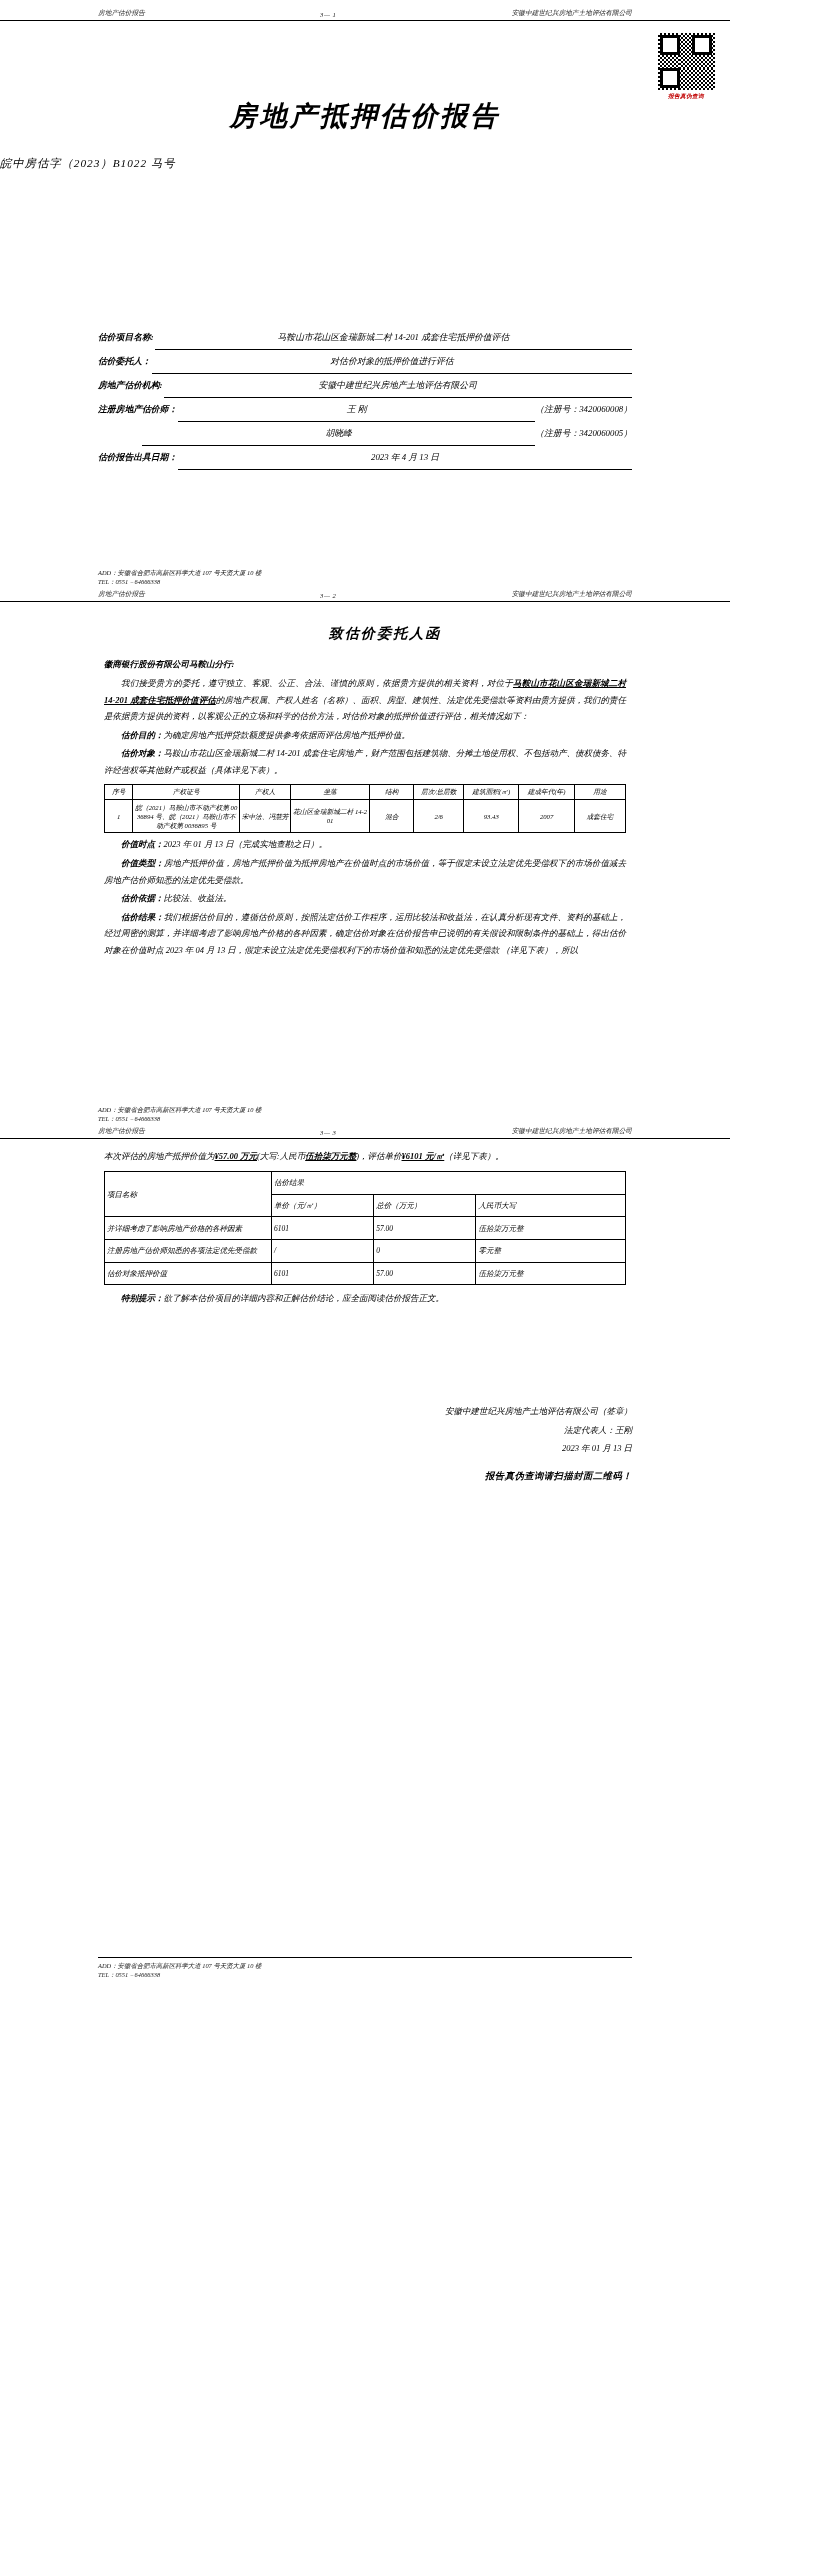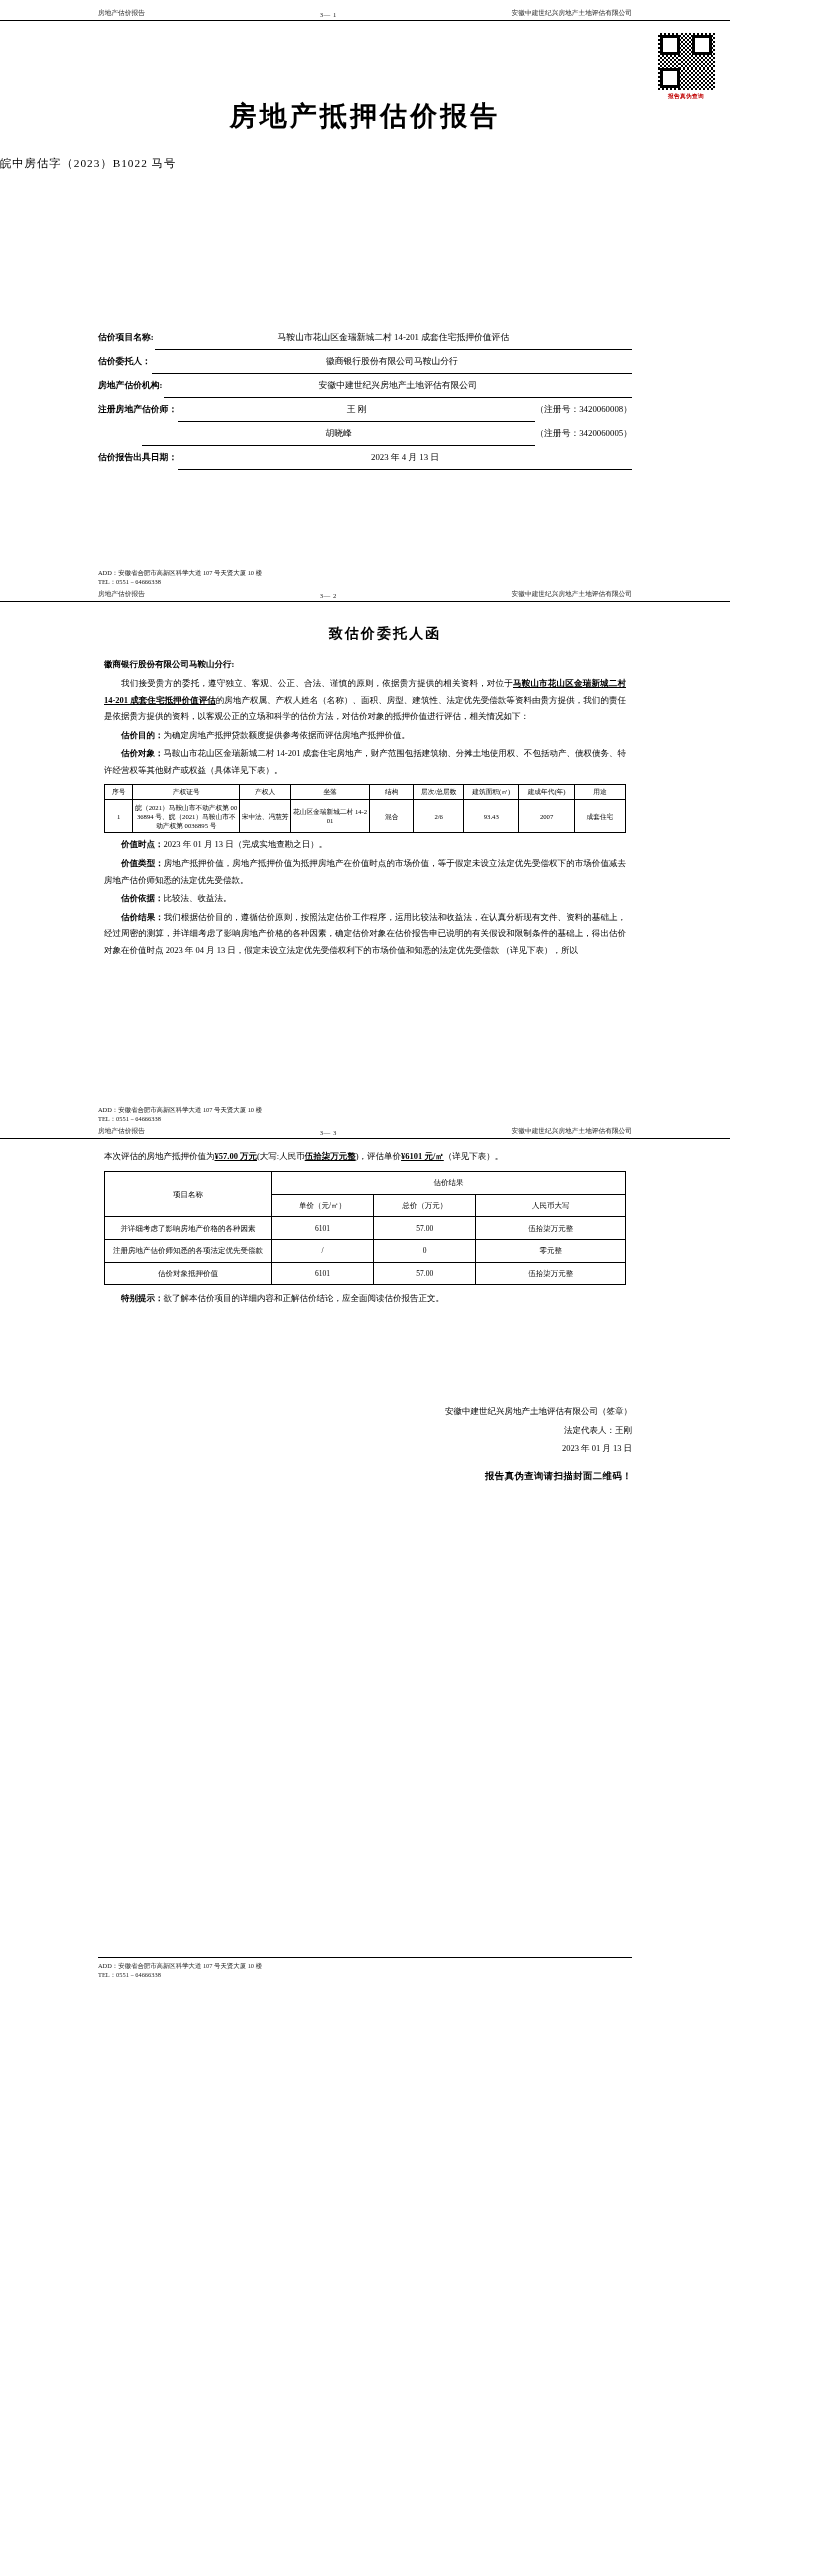--- a/index.html
+++ b/index.html
@@ -15,20 +15,21 @@
     width: 818px;
     min-height: 3300px;
     position: relative;
     background: #fff;
     margin: 0 auto;
   }
   .sheet {
     width: 730px;
     box-sizing: border-box;
     padding: 0 0 0 0;
+    font-style: italic;
   }
   
   .runhead {
     display: flex;
     align-items: flex-end;
     justify-content: space-between;
     font-size: 6.7px;
     color: #222;
     padding: 0 98px 2.1px 98px;
     border-bottom: 0.5px solid #000;
@@ -178,21 +179,20 @@
   
   table.vtbl {
     border-collapse: collapse;
     width: 100%;
     font-size: 7.5px;
     margin: 6.2px 0 5.2px 0;
     table-layout: fixed;
   }
   table.vtbl th, table.vtbl td {
     border: 0.5px solid #000;
-    text-align: center;
     vertical-align: middle;
     padding: 5.2px 2.1px;
     line-height: 1.5;
   }
   table.vtbl th { font-weight: normal; }
   .sign-block {
     margin: 31px 98px 6px 98px;
     font-size: 8.5px;
     line-height: 2.2;
     text-align: right;
@@ -233,21 +233,21 @@
 
     <div class="cover-fields">
 
       <div class="row">
         <span class="lbl">估价项目名称:</span>
         <span class="val">马鞍山市花山区金瑞新城二村 14-201 成套住宅抵押价值评估</span>
       </div>
 
       <div class="row">
         <span class="lbl">估价委托人：</span>
-        <span class="val">徽商银行股份有限公司马鞍山分行</span>
+        <span class="val">对估价对象的抵押价值进行评估</span>
       </div>
 
       <div class="row">
         <span class="lbl">房地产估价机构:</span>
         <span class="val">安徽中建世纪兴房地产土地评估有限公司</span>
       </div>
 
       <div class="row valuer-row">
         <span class="lbl">注册房地产估价师：</span>
         <span class="val">王  刚</span>

